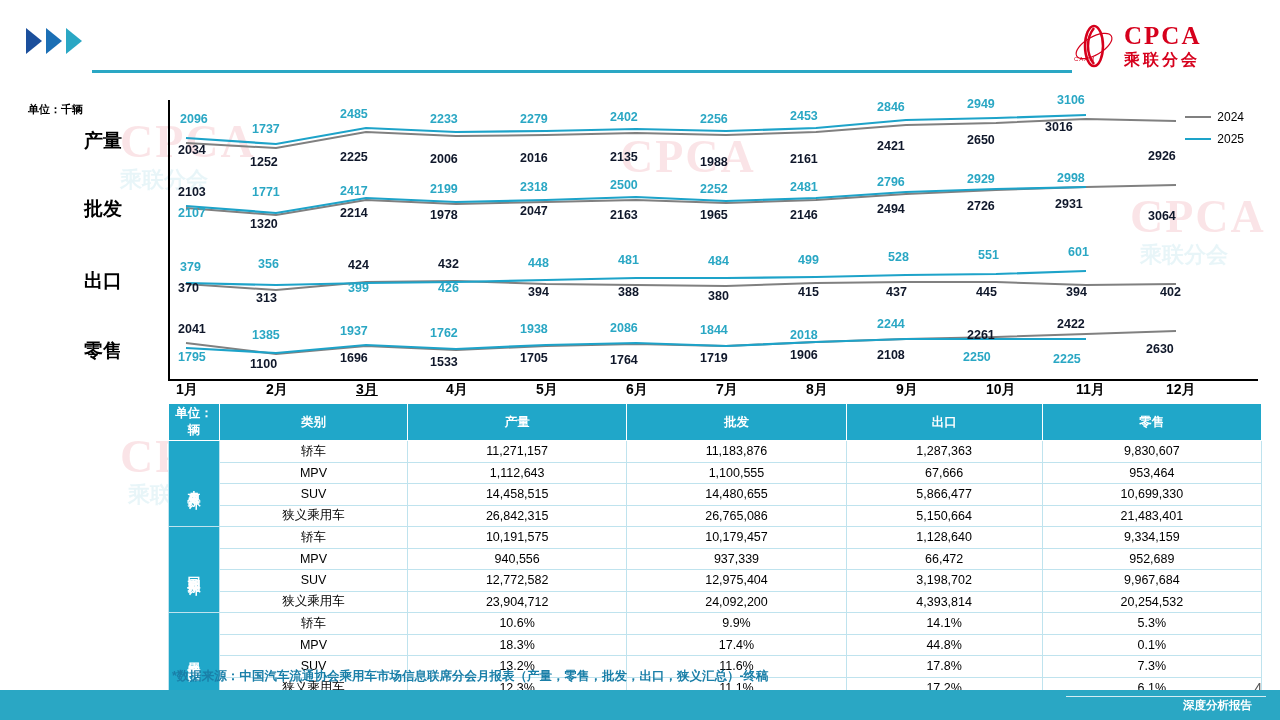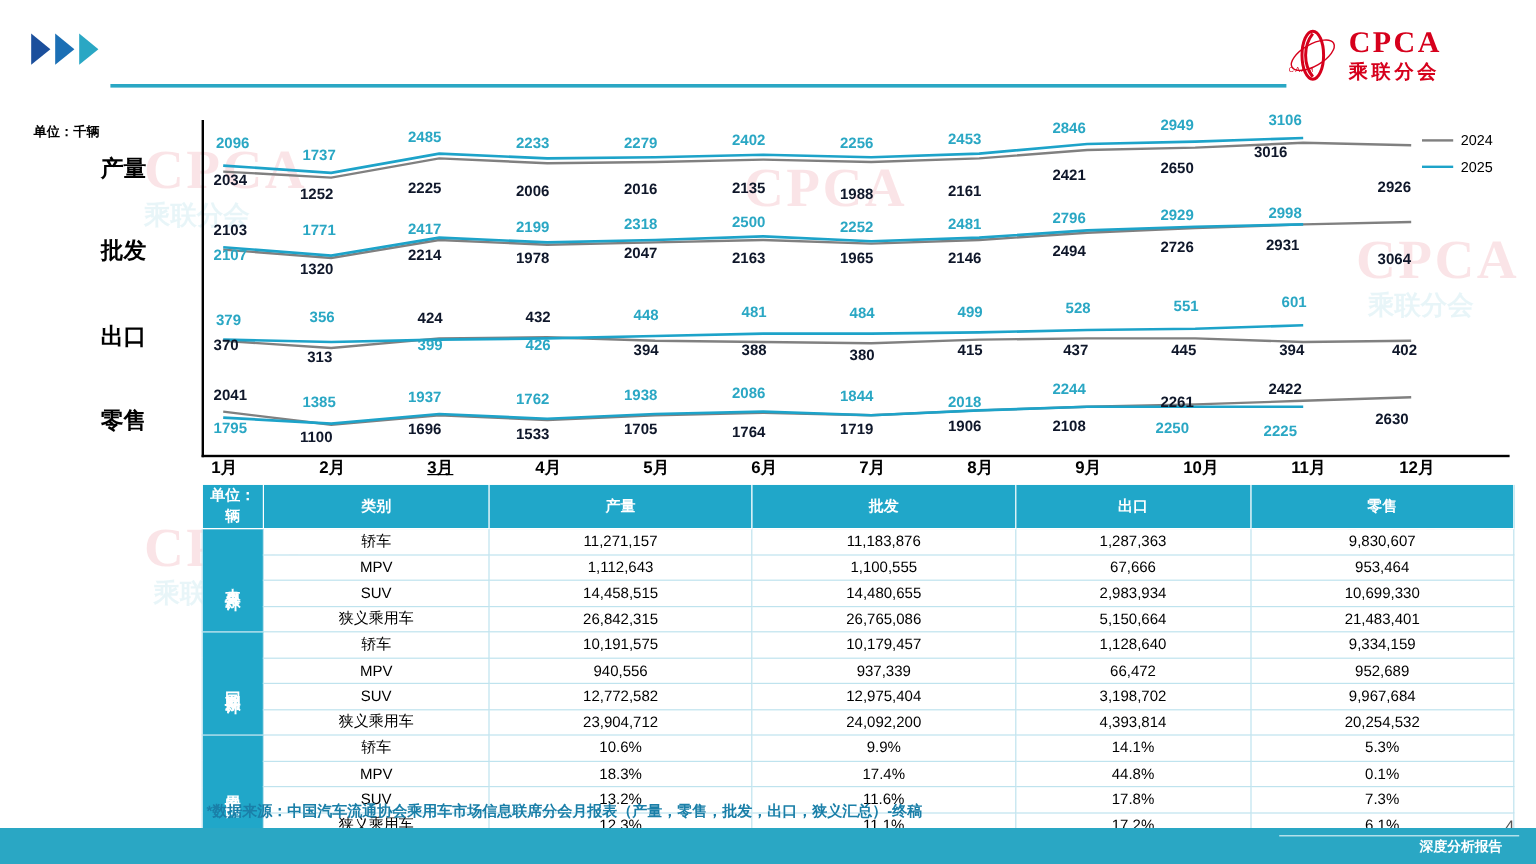--- a/index.html
+++ b/index.html
@@ -271,21 +271,21 @@
         <td class="catg">MPV</td>
         <td>1,112,643</td>
         <td>1,100,555</td>
         <td>67,666</td>
         <td>953,464</td>
       </tr>
       <tr>
         <td class="catg">SUV</td>
         <td>14,458,515</td>
         <td>14,480,655</td>
-        <td>2,983,934</td>
+        <td>5,866,477</td>
         <td>10,699,330</td>
       </tr>
       <tr>
         <td class="catg">狭义乘用车</td>
         <td>26,842,315</td>
         <td>26,765,086</td>
         <td>5,150,664</td>
         <td>21,483,401</td>
       </tr>
 

